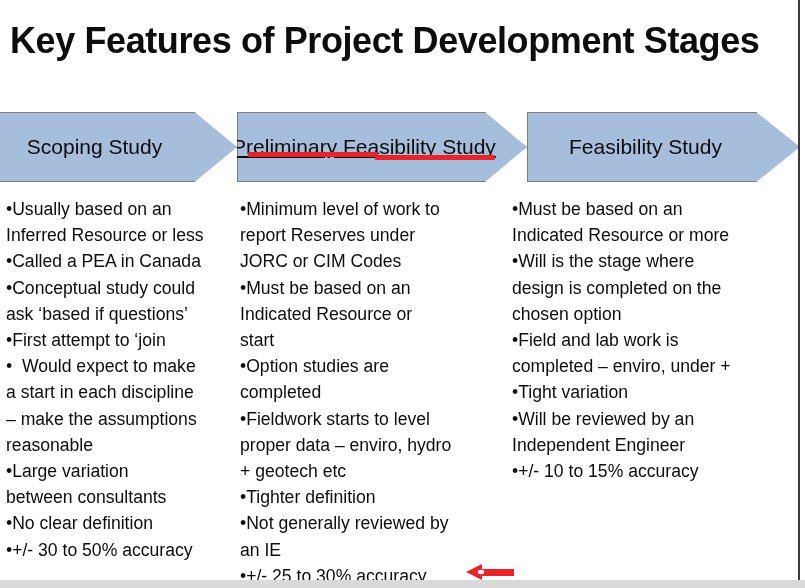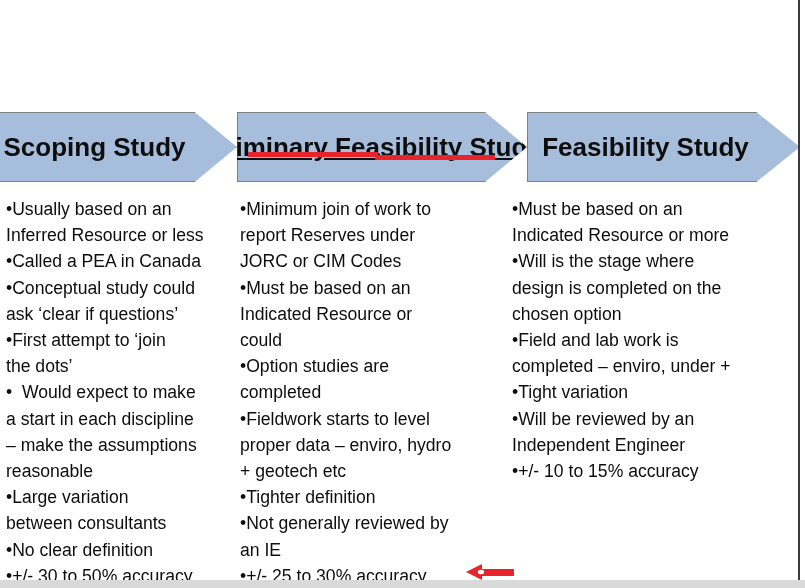--- a/index.html
+++ b/index.html
@@ -85,25 +85,24 @@
     clip-path: polygon(0 0, 85.5% 0, 100% 50%, 85.5% 100%, 0 100%);
   }
   .chev-3 {
     left: 527px;
     width: 273px;
     -webkit-clip-path: polygon(0 0, 84% 0, 100% 50%, 84% 100%, 0 100%);
     clip-path: polygon(0 0, 84% 0, 100% 50%, 84% 100%, 0 100%);
     align-items: center;
   }
   .chev-label {
-    font-size: 26px;
+    font-size: 21px;
     color: #0d0d0d;
     white-space: nowrap;
     position: relative;
-    font-weight: bold;
   }
   .chev-1 .chev-label { transform: translateX(-14px); }
   .chev-2 .chev-label { transform: translateX(-18px); text-decoration: underline; text-underline-offset: 2px; }
   .chev-3 .chev-label { transform: translateX(-18px); }
 
   
   .red-underline {
     position: absolute;
     background: #e8232a;
     border-radius: 1px;
@@ -155,20 +154,21 @@
     top: 563px;
     width: 48px;
     height: 18px;
   }
 </style>
 </head>
 <body>
 
 <div id="slide">
 
+  <div class="slide-title">Key Features of Project Development Stages</div>
 
   <div class="chevron-band">
 
     <div class="chevron chev-1">
       <span class="chev-label">Scoping Study</span>
     </div>
 
     <div class="chevron chev-2">
       <span class="chev-label">Preliminary Feasibility Study</span>
     </div>
@@ -182,40 +182,39 @@
   <div class="red-underline seg-a"></div>
   <div class="red-underline seg-b"></div>
 
   <div class="columns">
 
     <div class="column col-1">
       <div class="bullet-line">•Usually based on an</div>
       <div class="bullet-line">Inferred Resource or less</div>
       <div class="bullet-line">•Called a PEA in Canada</div>
       <div class="bullet-line">•Conceptual study could</div>
-      <div class="bullet-line">ask ‘clear if questions’</div>
+      <div class="bullet-line">ask ‘based if questions’</div>
       <div class="bullet-line">•First attempt to ‘join</div>
-      <div class="bullet-line">the dots’</div>
       <div class="bullet-line">•  Would expect to make</div>
       <div class="bullet-line">a start in each discipline</div>
       <div class="bullet-line">– make the assumptions</div>
       <div class="bullet-line">reasonable</div>
       <div class="bullet-line">•Large variation</div>
       <div class="bullet-line">between consultants</div>
       <div class="bullet-line">•No clear definition</div>
       <div class="bullet-line">•+/- 30 to 50% accuracy</div>
     </div>
 
     <div class="column col-2">
-      <div class="bullet-line">•Minimum join of work to</div>
+      <div class="bullet-line">•Minimum level of work to</div>
       <div class="bullet-line">report Reserves under</div>
       <div class="bullet-line">JORC or CIM Codes</div>
       <div class="bullet-line">•Must be based on an</div>
       <div class="bullet-line">Indicated Resource or</div>
-      <div class="bullet-line">could</div>
+      <div class="bullet-line">start</div>
       <div class="bullet-line">•Option studies are</div>
       <div class="bullet-line">completed</div>
       <div class="bullet-line">•Fieldwork starts to level</div>
       <div class="bullet-line">proper data – enviro, hydro</div>
       <div class="bullet-line">+ geotech etc</div>
       <div class="bullet-line">•Tighter definition</div>
       <div class="bullet-line">•Not generally reviewed by</div>
       <div class="bullet-line">an IE</div>
       <div class="bullet-line">•+/- 25 to 30% accuracy</div>
     </div>

